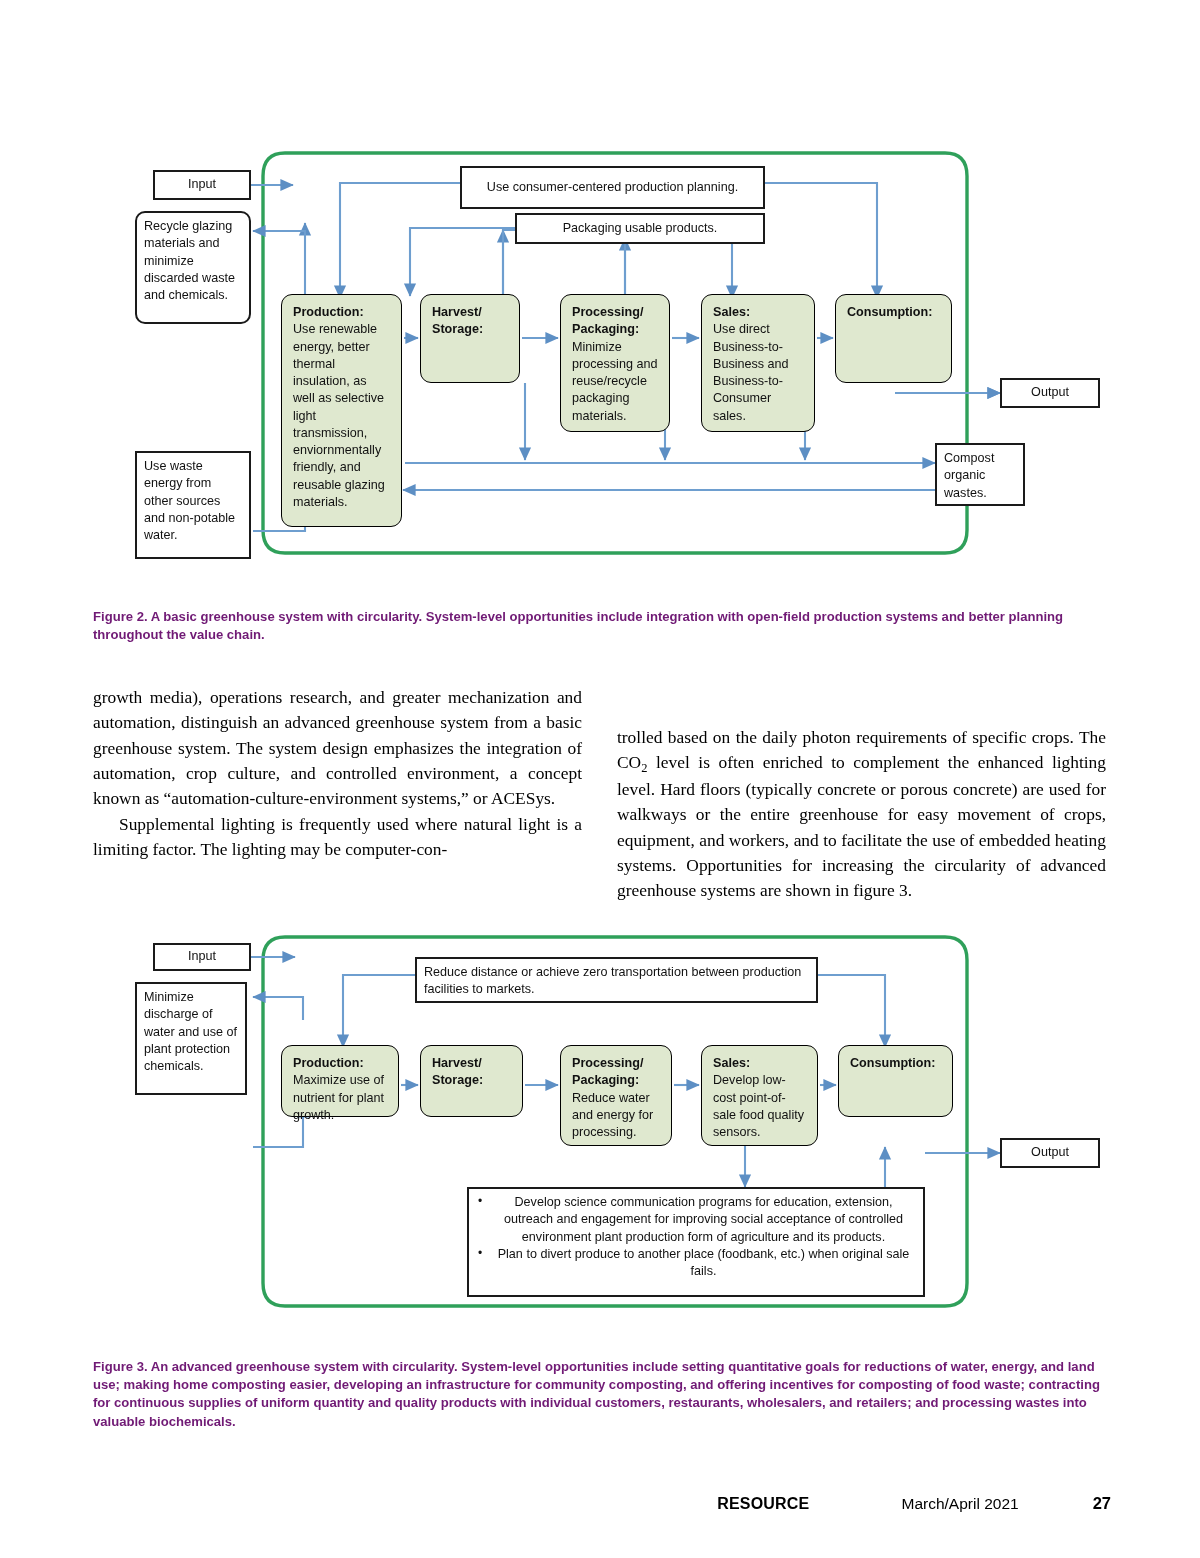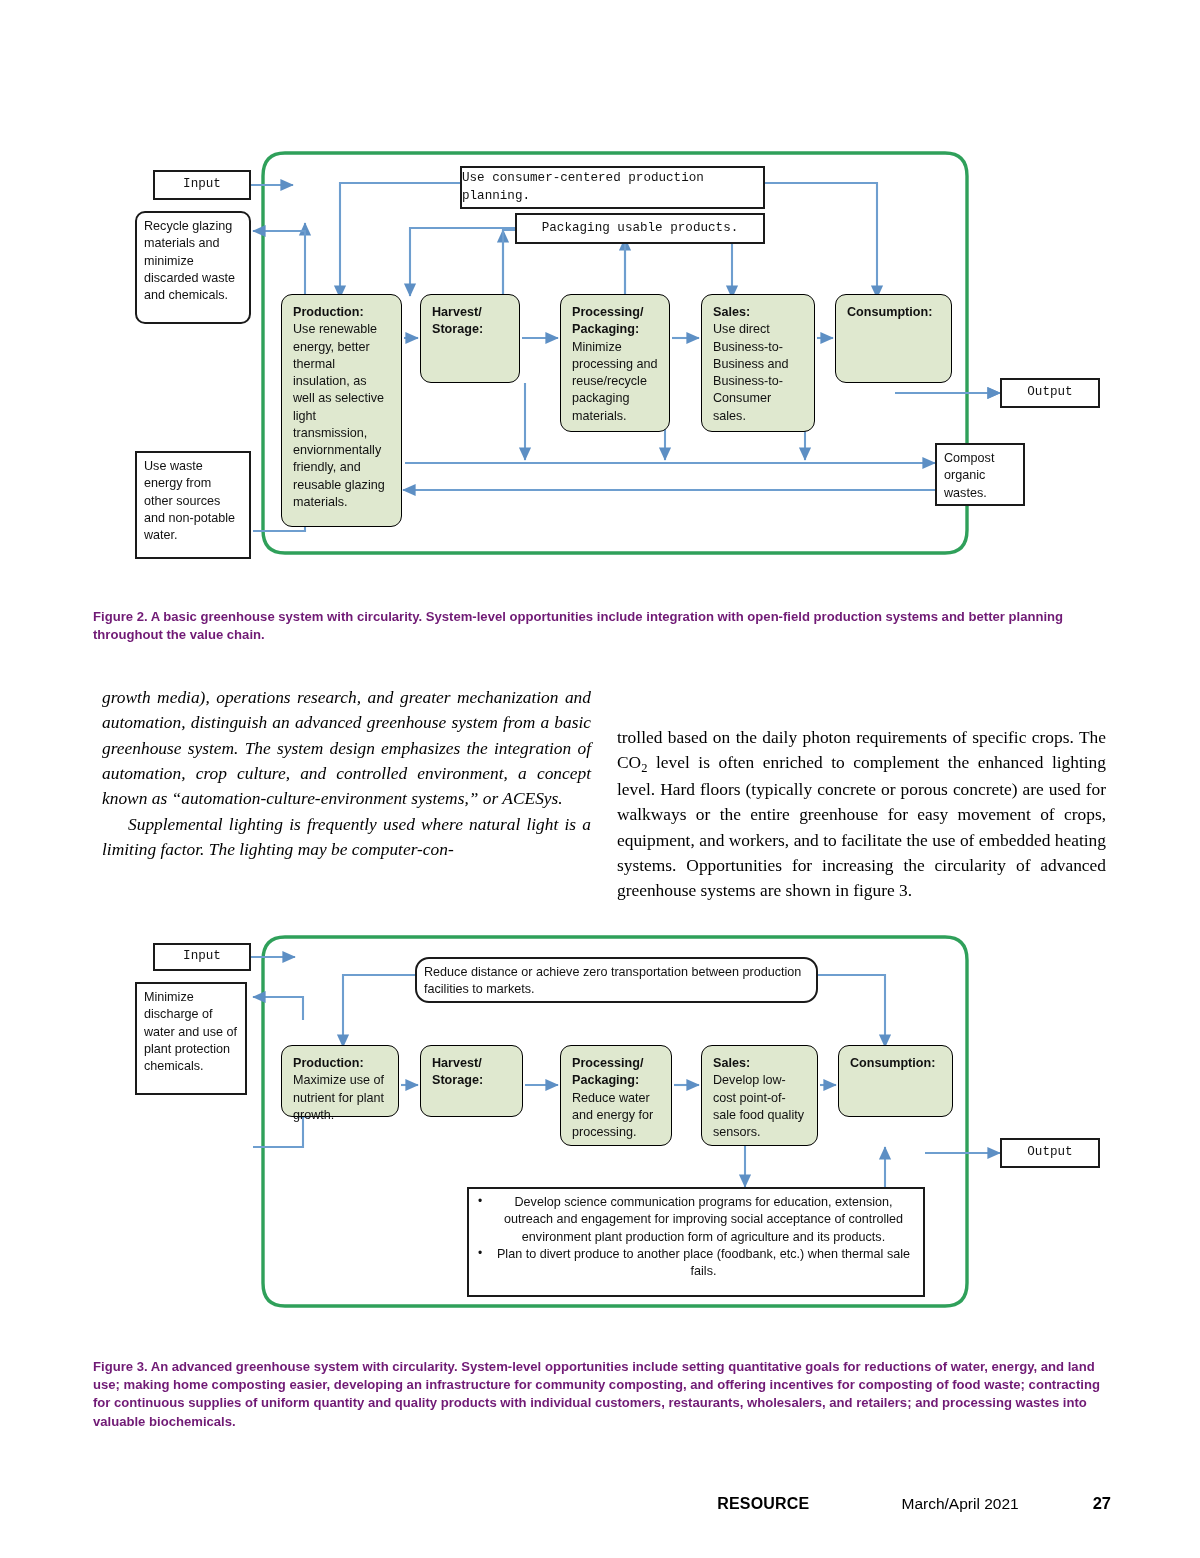--- a/index.html
+++ b/index.html
@@ -25,21 +25,21 @@
     background:#ffffff;
     border:2.5px solid #1a1a1a;
     box-sizing:border-box;
     font-family:"Liberation Sans", sans-serif;
     font-size:12.6px;
     line-height:1.37;
     color:#111;
     padding:5px 7px;
     z-index:5;
   }
-  .wbox.center{display:flex;align-items:center;justify-content:center;padding:0;font-family:Liberation Mono, monospace;}
+  .wbox.center{display:flex;align-items:center;justify-content:center;padding:0;}
   .gbox{
     position:absolute;
     background:#dfe8cf;
     border:1px solid #000000;
     border-radius:11px;
     box-sizing:border-box;
     font-family:"Liberation Sans", sans-serif;
     font-size:12.6px;
     line-height:1.37;
     color:#111;
@@ -72,21 +72,21 @@
   .col{
     position:absolute;
     width:489px;
     font-family:"Liberation Serif", serif;
     font-size:17.4px;
     line-height:1.455;
     text-align:justify;
     color:#000;
     top:685px;
   }
-  #colL{left:102px;font-style:italic;}
+  #colL{left:93px;}
   #colR{left:617px;margin-top:40px;}
   .col p{margin:0;}
   .col p.indent{text-indent:26px;}
   sub{font-size:0.72em;vertical-align:-0.28em;}
 
   
   .footer{
     position:absolute;top:1494px;left:93px;width:1018px;height:26px;
     font-family:"Liberation Sans", sans-serif;
   }
@@ -256,26 +256,26 @@
       </g>
     </svg>
 
     <div class="wbox center" style="left:48px;top:18px;width:98px;height:28px;">
       <span>Input</span>
     </div>
 
     <div class="wbox" style="left:30px;top:57px;width:112px;height:113px;">Minimize discharge of water and use of plant protection chemicals.</div>
 
 
-    <div class="wbox" style="left:310px;top:32px;width:403px;height:46px;border-radius:14px;">Reduce distance or achieve zero transportation between production facilities to markets.</div>
+    <div class="wbox" style="left:310px;top:32px;width:403px;height:46px;">Reduce distance or achieve zero transportation between production facilities to markets.</div>
 
     <div class="wbox" style="left:362px;top:262px;width:458px;height:110px;">
       <ul class="bullets">
         <li>Develop science communication programs for education, extension, outreach and engagement for improving social acceptance of controlled environment plant production form of agriculture and its products.</li>
-        <li>Plan to divert produce to another place (foodbank, etc.) when thermal sale fails.</li>
+        <li>Plan to divert produce to another place (foodbank, etc.) when original sale fails.</li>
       </ul>
     </div>
 
     <div class="wbox center" style="left:895px;top:213px;width:100px;height:30px;">
       <span>Output</span>
     </div>
 
     <div class="gbox" style="left:176px;top:120px;width:118px;height:72px;">
       <b>Production:</b>
       <span>Maximize use of nutrient for plant growth.</span>

